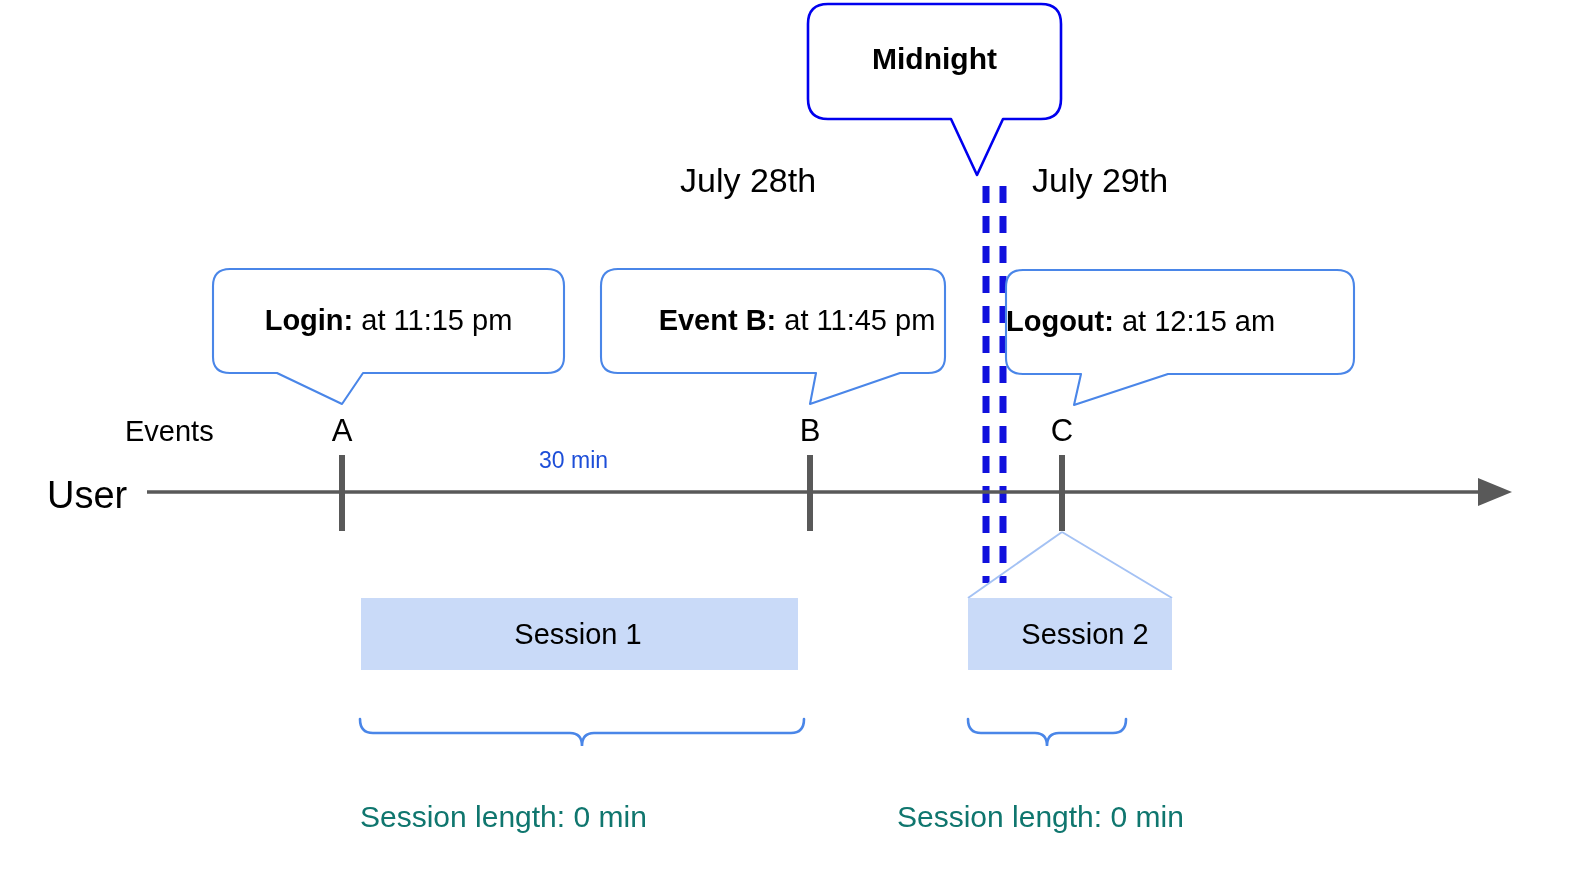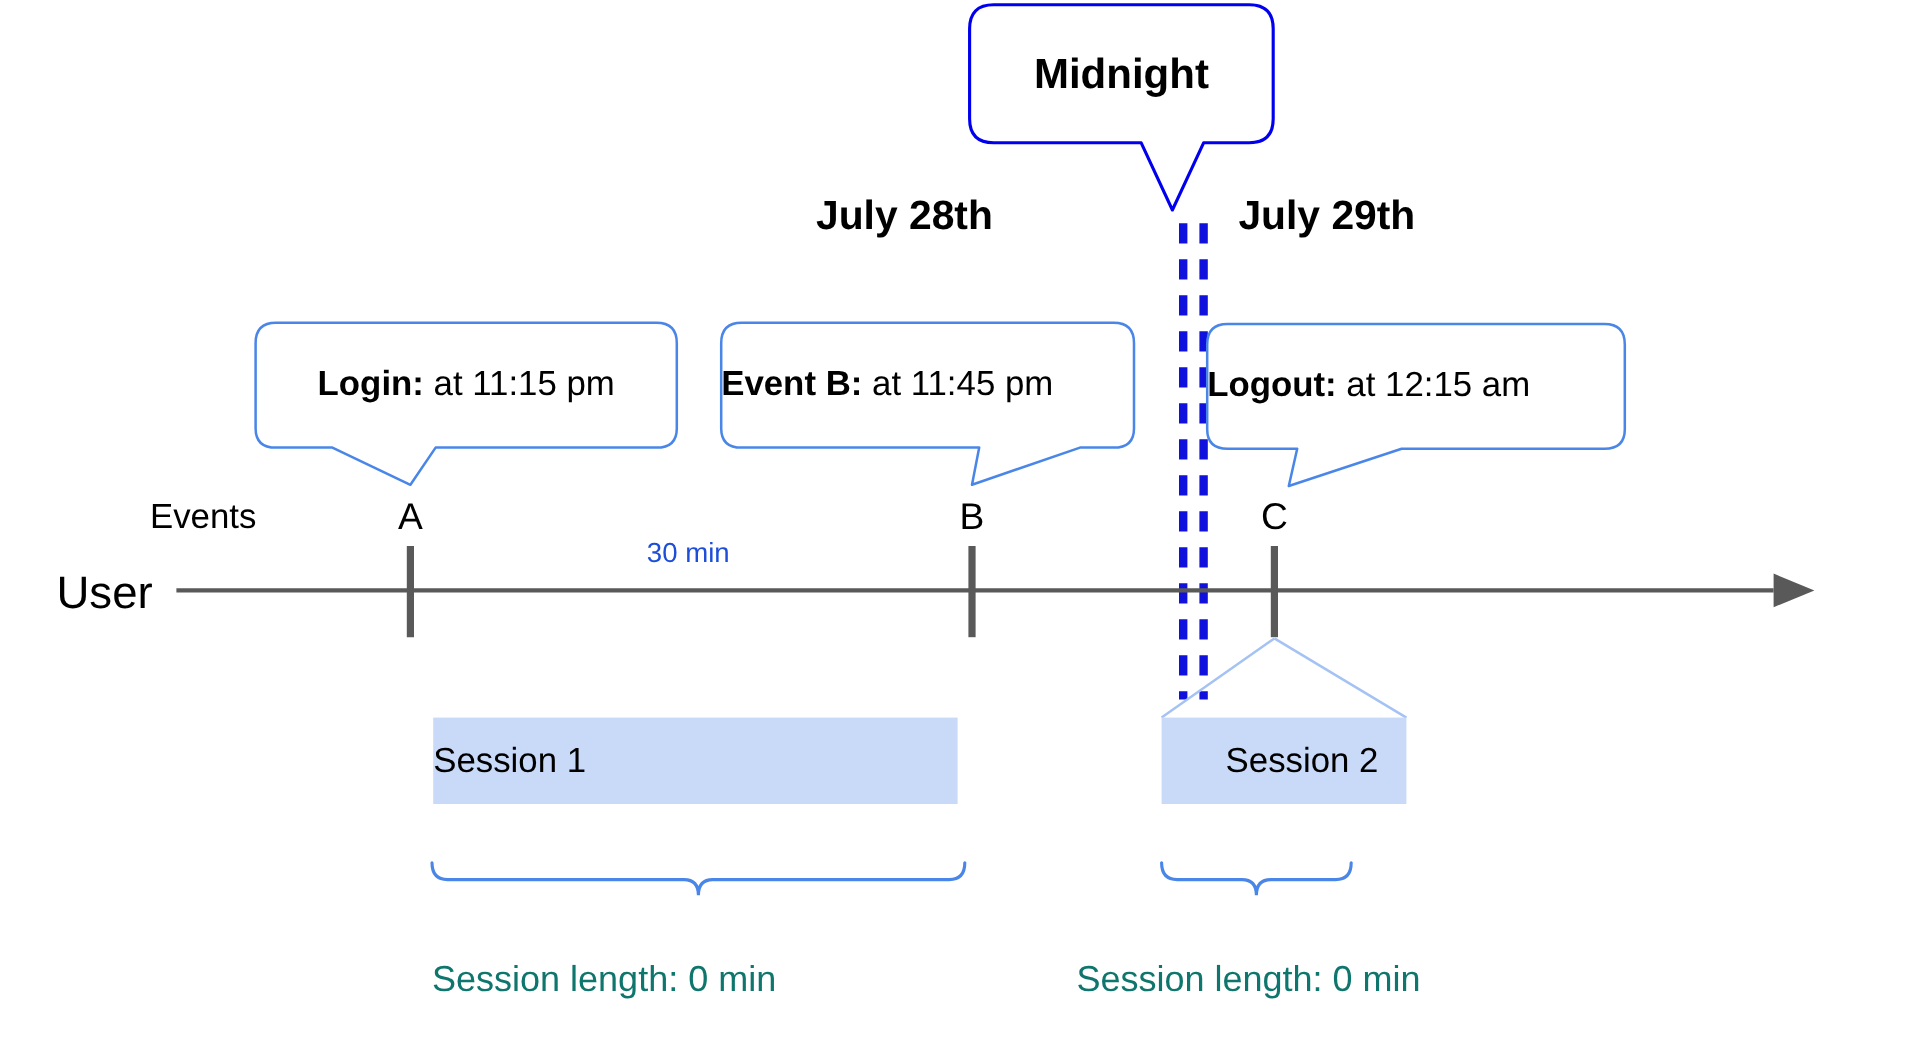--- a/index.html
+++ b/index.html
@@ -32,28 +32,27 @@
   }
 
   
   .callout-text {
     font-size: 29px;
     color: #000000;
   }
   .callout-text b { font-weight: bold; }
 
   .midnight-text {
-    font-size: 35px;
+    font-size: 30px;
     font-weight: bold;
     color: #000000;
   }
   .date-text {
     font-size: 34px;
     color: #000000;
-    font-weight: bold;
   }
   .user-text {
     font-size: 38px;
     color: #000000;
   }
   .events-text {
     font-size: 29px;
     color: #000000;
   }
   .evt-letter {
@@ -167,37 +166,37 @@
 
   <div class="lbl midnight-text" style="left:808px; top:44px; width:253px; text-align:center;">Midnight</div>
 
   <div class="lbl date-text" style="left:680px; top:163px;">July 28th</div>
   <div class="lbl date-text" style="left:1032px; top:163px;">July 29th</div>
 
   <div class="lbl callout-text" style="left:213px; top:306px; width:351px; text-align:center;">
     <b>Login:</b><span> at 11:15 pm</span>
   </div>
 
-  <div class="lbl callout-text" style="left:601px; top:306px; width:392px; text-align:left;">
+  <div class="lbl callout-text" style="left:601px; top:306px; width:392px; text-align:center;">
     <b>Event B:</b><span> at 11:45 pm</span>
   </div>
 
   <div class="lbl callout-text" style="left:1006px; top:307px; width:296px; text-align:left;">
     <b>Logout:</b><span> at 12:15 am</span>
   </div>
 
   <div class="lbl events-text" style="left:125px; top:417px;">Events</div>
 
   <div class="lbl evt-letter" style="left:312px; top:415px; width:60px; text-align:center;">A</div>
   <div class="lbl evt-letter" style="left:780px; top:415px; width:60px; text-align:center;">B</div>
   <div class="lbl evt-letter" style="left:1032px; top:415px; width:60px; text-align:center;">C</div>
 
   <div class="lbl dur-text" style="left:539px; top:449px;">30 min</div>
 
   <div class="lbl user-text" style="left:47px; top:476px;">User</div>
 
-  <div class="lbl session-text" style="left:361px; top:620px; width:406px; ">Session 1</div>
+  <div class="lbl session-text" style="left:375px; top:620px; width:406px; text-align:center;">Session 1</div>
   <div class="lbl session-text" style="left:968px; top:620px; width:234px; text-align:center;">Session 2</div>
 
   <div class="lbl slen-text" style="left:360px; top:802px;">Session length: 0 min</div>
   <div class="lbl slen-text" style="left:897px; top:802px;">Session length: 0 min</div>
 
 </div>
 
 </body></html>

